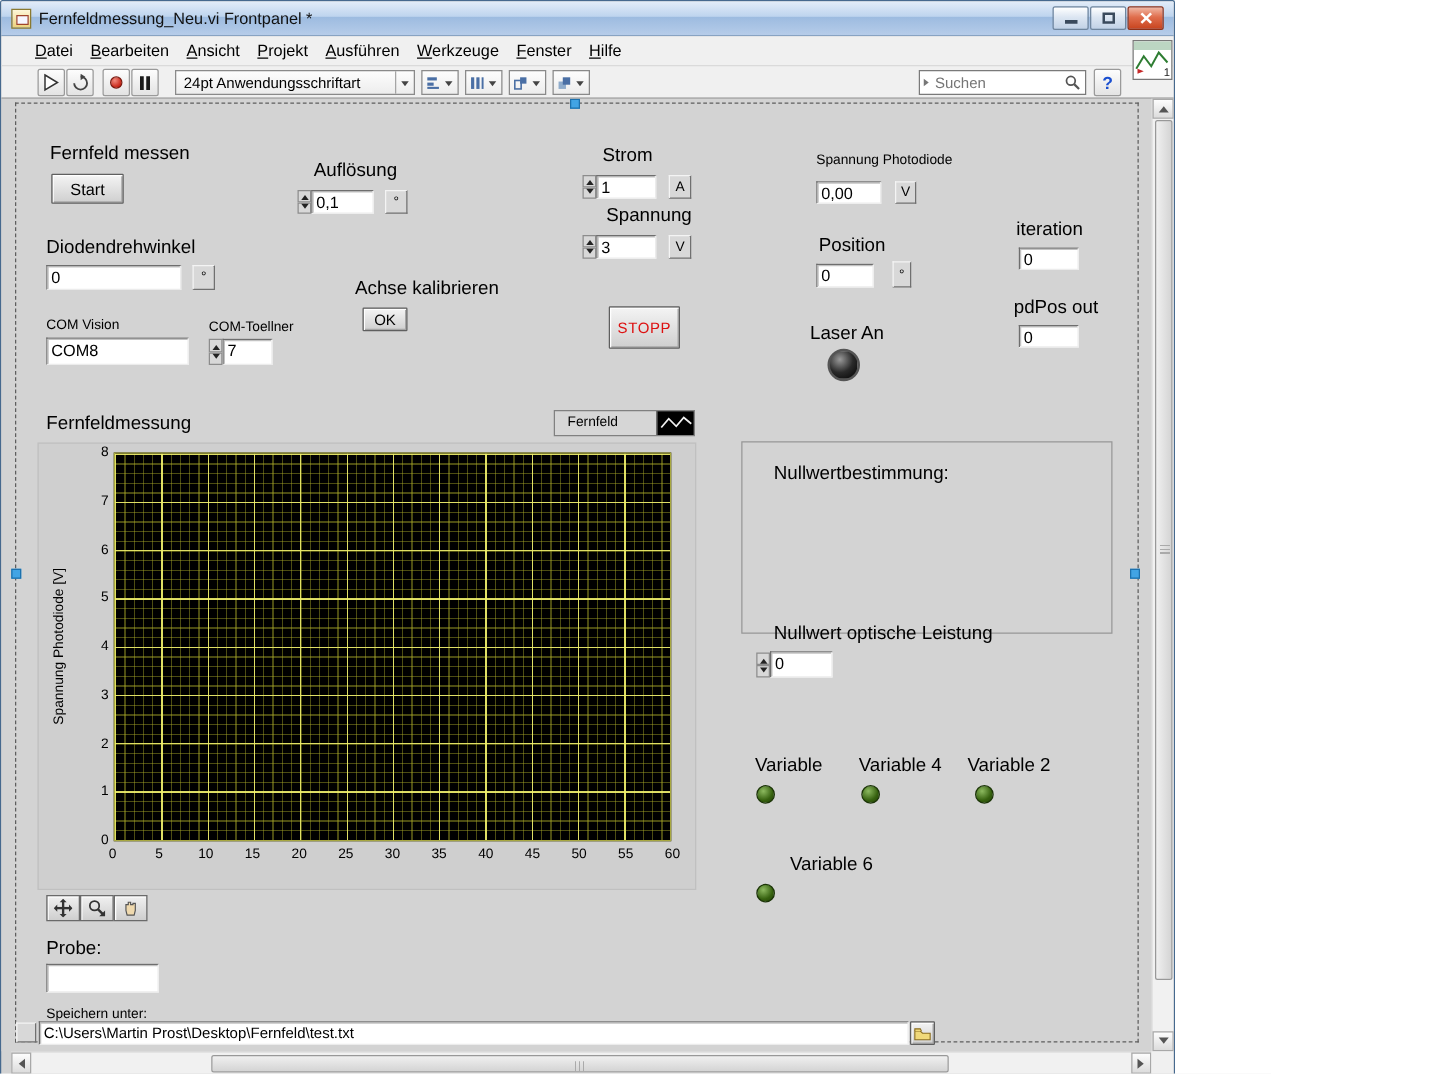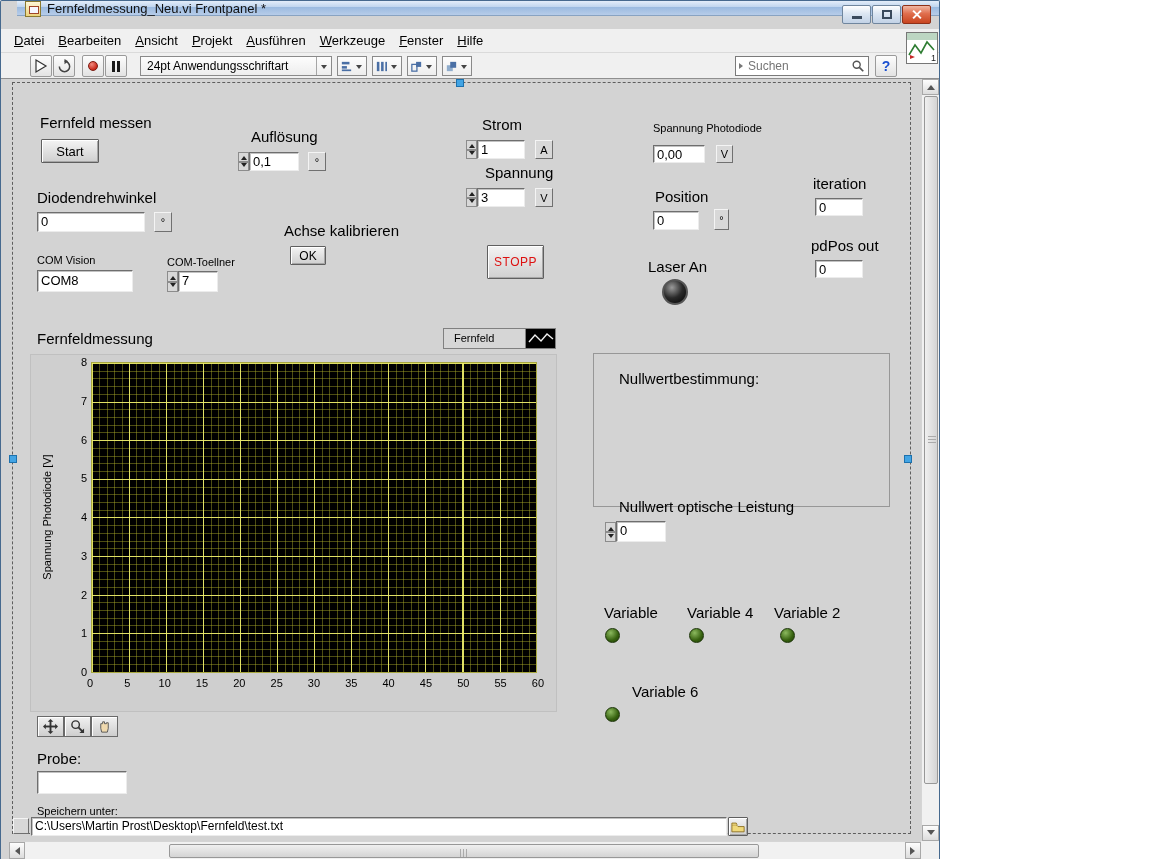--- a/index.html
+++ b/index.html
@@ -1,36 +1,36 @@
 <!DOCTYPE html>
 <html><head>
 <meta charset="utf-8">
 <style>
   *{margin:0;padding:0;box-sizing:border-box}
   body{font-family:"Liberation Sans",sans-serif;background:#fff}
   .screen{position:relative;width:1152px;height:859px;overflow:hidden;background:#fff}
 
   
   .window{position:absolute;left:0;top:0;width:940px;height:860px;border:1px solid #46698e;border-bottom:none;border-radius:2px 2px 0 0;background:#d3d3d3;overflow:hidden}
-  .titlebar{position:absolute;left:16px;top:0;right:0;height:15px;background:linear-gradient(#e3edf9,#bed4ee 45%,#9cbbe0 46%,#b6cce9);border-bottom:1px solid #88a3c2;display:flex;}
+  .titlebar{position:absolute;left:0;top:0;right:0;height:28px;background:linear-gradient(#e3edf9,#bed4ee 45%,#9cbbe0 46%,#b6cce9);border-bottom:1px solid #88a3c2;display:flex;align-items:center}
   .vi-app-icon{width:16px;height:16px;margin:0 6px 0 8px;background:linear-gradient(#fdf6d8,#ecd27c);border:1px solid #8a7a30;position:relative;flex:none}
   .vi-app-icon::after{content:"";position:absolute;left:3px;top:4px;width:8px;height:6px;border:1px solid #a0452a;background:#f6f6ff}
   .title-text{font-size:13px;color:#111;white-space:nowrap}
   .winbtns{position:absolute;right:8px;top:4px;display:flex;gap:1px}
   .winbtn{width:29px;height:19px;border:1px solid #70869e;border-radius:2px;background:linear-gradient(#ffffff,#dce6f2 45%,#c2d2e6);display:flex;align-items:flex-start;justify-content:center;cursor:pointer}
   .winbtn.close{background:linear-gradient(#f0b7a4,#e06e4d 45%,#c8441f);border-color:#8e3018}
   .glyph-min{width:10px;height:3px;background:#3a4a5c;margin-top:10px}
   .glyph-max{width:10px;height:9px;border:2px solid #3a4a5c;margin-top:4px}
   .glyph-close{position:relative;width:11px;height:11px;margin-top:3px}
   .glyph-close::before,.glyph-close::after{content:"";position:absolute;left:5px;top:0;width:2px;height:11px;background:#fff}
   .glyph-close::before{transform:rotate(45deg)}
   .glyph-close::after{transform:rotate(-45deg)}
 
   
-  .menubar{position:absolute;left:0;top:28px;right:0;height:24px;background:#f0f0f0;border-bottom:1px solid #dadada;display:flex;align-items:flex-end;padding-left:6px}
+  .menubar{position:absolute;left:0;top:28px;right:0;height:24px;background:#f0f0f0;border-bottom:1px solid #dadada;display:flex;align-items:flex-end;padding-left:20px}
   .menu-item{display:inline-block;padding:4px 7px;font-size:13px;color:#000;cursor:default}
   .menu-item::first-letter{text-decoration:underline}
   .toolbar{position:absolute;left:0;top:52px;right:0;height:26px;background:#f0f0f0;border-bottom:1px solid #8f8f8f}
   .tbtn{position:absolute;top:2px;width:22px;height:22px;background:linear-gradient(#fdfdfd,#e3e3e3);border:1px solid #9a9a9a;border-radius:2px;display:flex;align-items:center;justify-content:center;cursor:pointer}
   .ring{position:absolute;top:3px;height:20px;background:linear-gradient(#fdfdfd,#ededed);border:1px solid #8a8a8a;display:flex;align-items:center;font-size:12px;cursor:pointer}
   .tri-dn{width:0;height:0;border:3px solid transparent;border-top:4px solid #444;margin:4px 4px 0}
   .tri-rt{width:0;height:0;border:3px solid transparent;border-left:4px solid #777;margin-left:3px}
   .pausebar{width:3px;height:11px;background:#1a1a1a;margin:0 1px}
   .abort-dot{width:10px;height:10px;border-radius:50%;background:radial-gradient(circle at 35% 30%,#f08a7e,#c9281a 70%);border:1px solid #7c1a10}
   .searchbox{position:absolute;top:3px;height:20px;background:#fff;border:1px solid #7a7a7a;display:flex;align-items:center}
@@ -270,21 +270,21 @@
       <div class="field" style="left:814px;top:181px;width:48px;height:18px">0</div>
 
       <div class="lbl" style="left:36px;top:110px">Diodendrehwinkel</div>
       <div class="field" style="left:36px;top:133px;width:108px;height:20px">0</div>
       <div class="unit" style="left:153px;top:133px;width:18px;height:20px">°</div>
 
       <div class="lbl" style="left:283px;top:143px">Achse kalibrieren</div>
       <div class="btn" style="left:289px;top:167px;width:36px;height:19px;font-size:12px">OK</div>
 
       <div class="lbls" style="left:36px;top:175px">COM Vision</div>
-      <div class="field" style="left:36px;top:191px;width:96px;height:22px;line-height:18px">COM8</div>
+      <div class="field" style="left:36px;top:191px;width:114px;height:22px;line-height:18px">COM8</div>
       <div class="lbls" style="left:166px;top:177px">COM-Toellner</div>
       <div class="spin" style="left:166px;top:192px;height:21px">
           <div>
             <span class="tri-u"></span>
           </div>
           <div>
             <span class="tri-d"></span>
           </div>
         </div>
       <div class="field" style="left:177px;top:192px;width:40px;height:21px">7</div>

